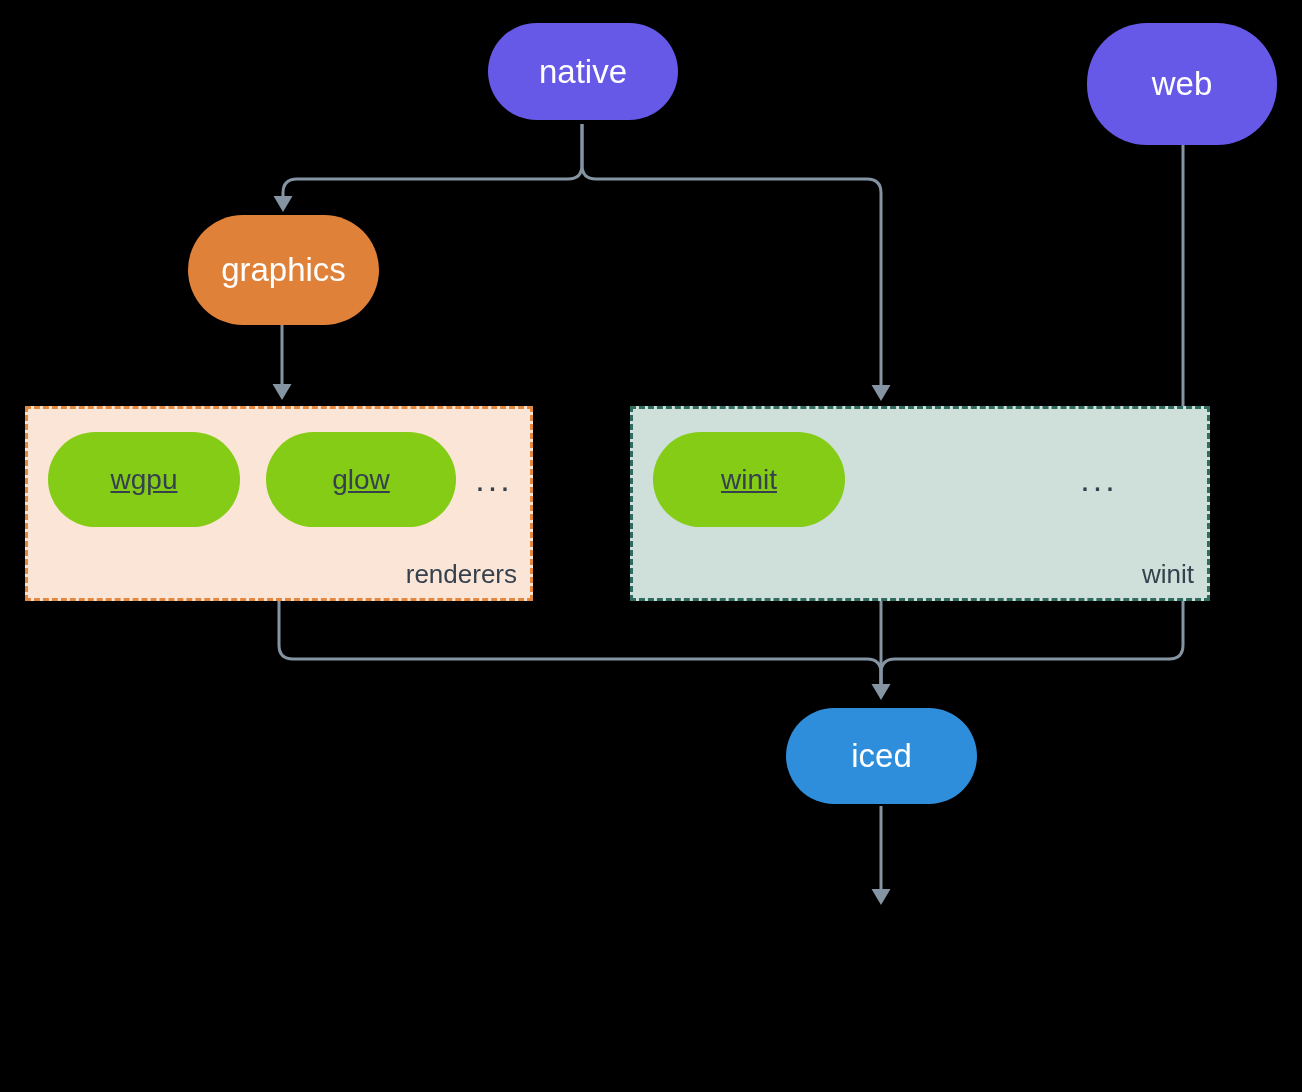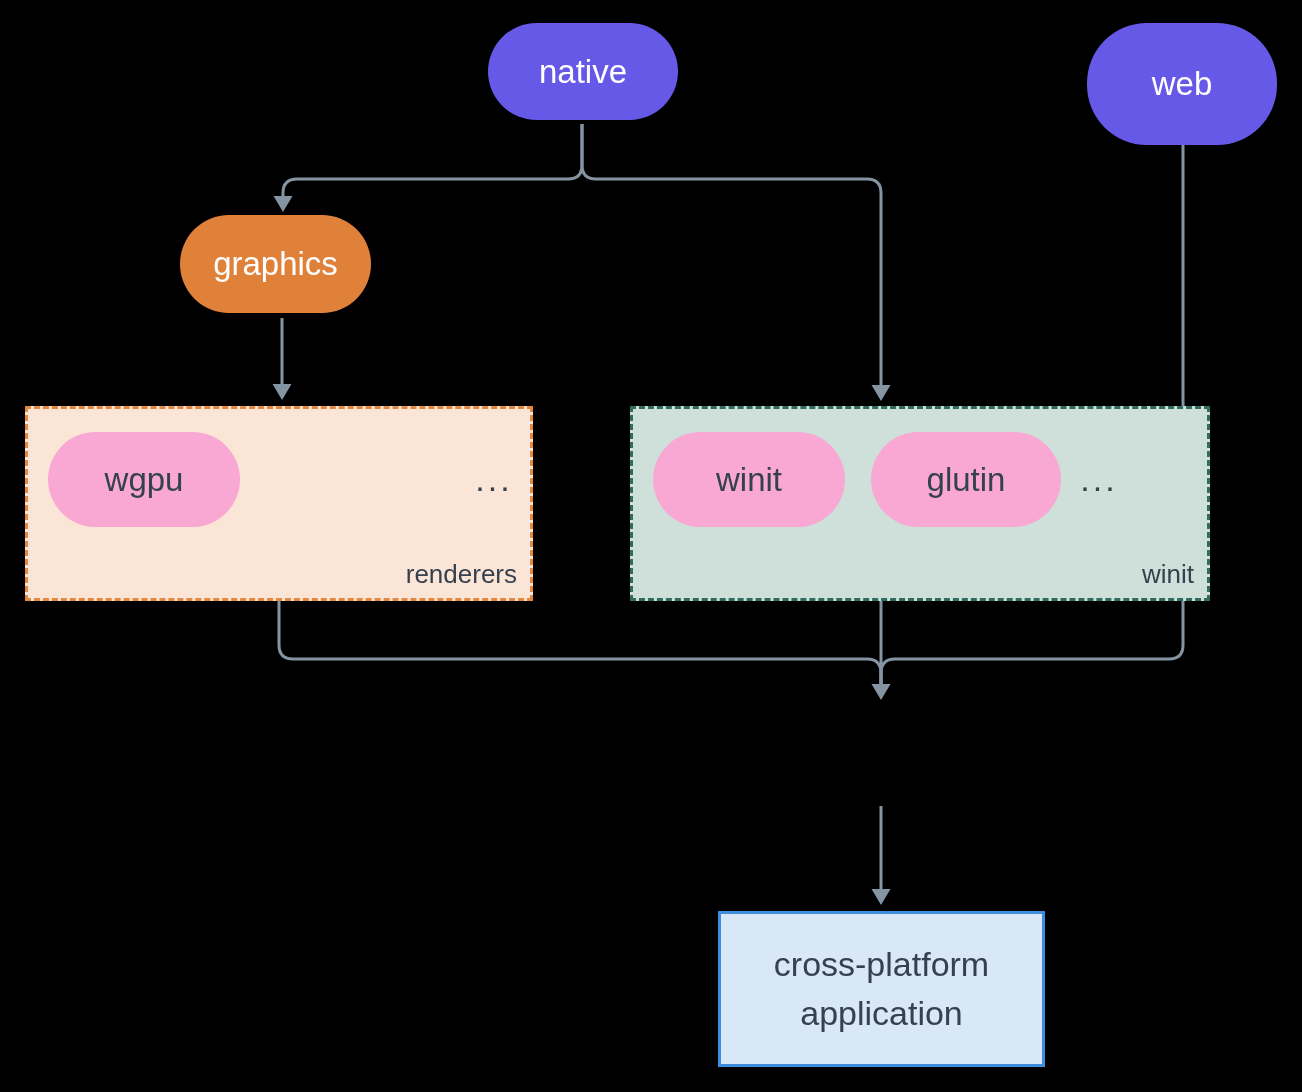--- a/index.html
+++ b/index.html
@@ -31,47 +31,48 @@
     display: flex;
     align-items: center;
     justify-content: center;
     border-radius: 60px;
     font-size: 33px;
     z-index: 1;
     color: #fff;
   }
   .node-native  { left: 488px; top: 23px;  width: 190px; height: 97px; background: var(--purple); }
   .node-web     { left: 1087px; top: 23px; width: 190px; height: 122px; background: var(--purple); }
-  .node-graphics{ left: 180px; top: 215px; width: 191px; height: 98px; background: var(--orange); }
+  .node-graphics{ left: 188px; top: 215px; width: 191px; height: 110px; background: var(--orange); }
   .node-iced    { left: 786px; top: 708px; width: 191px; height: 96px; background: var(--blue); }
   .group {
     position: absolute;
     top: 406px;
     height: 195px;
     z-index: 1;
   }
   .group-renderers {
     left: 25px; width: 508px;
     background: var(--renderers-bg);
     border: 3px dashed var(--renderers-border);
   }
   .group-shells {
     left: 630px; width: 580px;
     background: var(--shells-bg);
     border: 3px dashed var(--shells-border);
   }
   .white-pill {
     position: absolute;
-    background: #f9a8d4;
+    background: #84cc16;
     color: var(--ink);
     border-radius: 50px;
     display: flex;
     align-items: center;
     justify-content: center;
-    font-size: 33px;
+    font-size: 28px;
+    text-decoration: underline;
   }
   .item-0 { left: 20px; top: 23px; width: 192px; height: 95px; }
   .item-1 { left: 238px; top: 23px; width: 190px; height: 95px; }
   .ellipsis {
     position: absolute;
     left: 437px; top: 23px; width: 58px; height: 95px;
     display: flex; align-items: center; justify-content: center;
     color: var(--ink);
     font-size: 34px;
     letter-spacing: 3px;
@@ -121,30 +122,27 @@
   </svg>
 
   <div class="pill node-native">native</div>
 
   <div class="pill node-web">web</div>
 
   <div class="pill node-graphics">graphics</div>
 
   <div class="group group-renderers">
     <div class="white-pill item-0">wgpu</div>
+    <div class="white-pill item-1">glow</div>
     <div class="ellipsis">...</div>
     <div class="group-label">renderers</div>
   </div>
 
   <div class="group group-shells">
     <div class="white-pill item-0">winit</div>
-    <div class="white-pill item-1">glutin</div>
     <div class="ellipsis">...</div>
     <div class="group-label">winit</div>
   </div>
 
+  <div class="pill node-iced">iced</div>
 
-  <div class="node-app">
-    <span>cross-platform</span>
-    <span>application</span>
-  </div>
 
 </div>
 
 </body></html>

